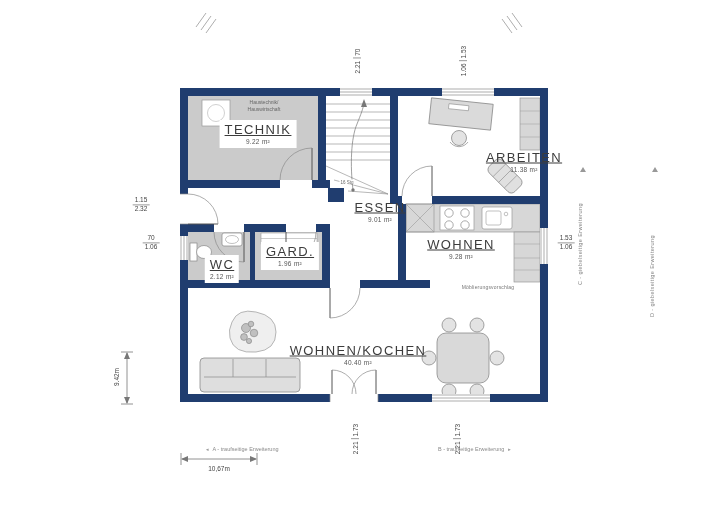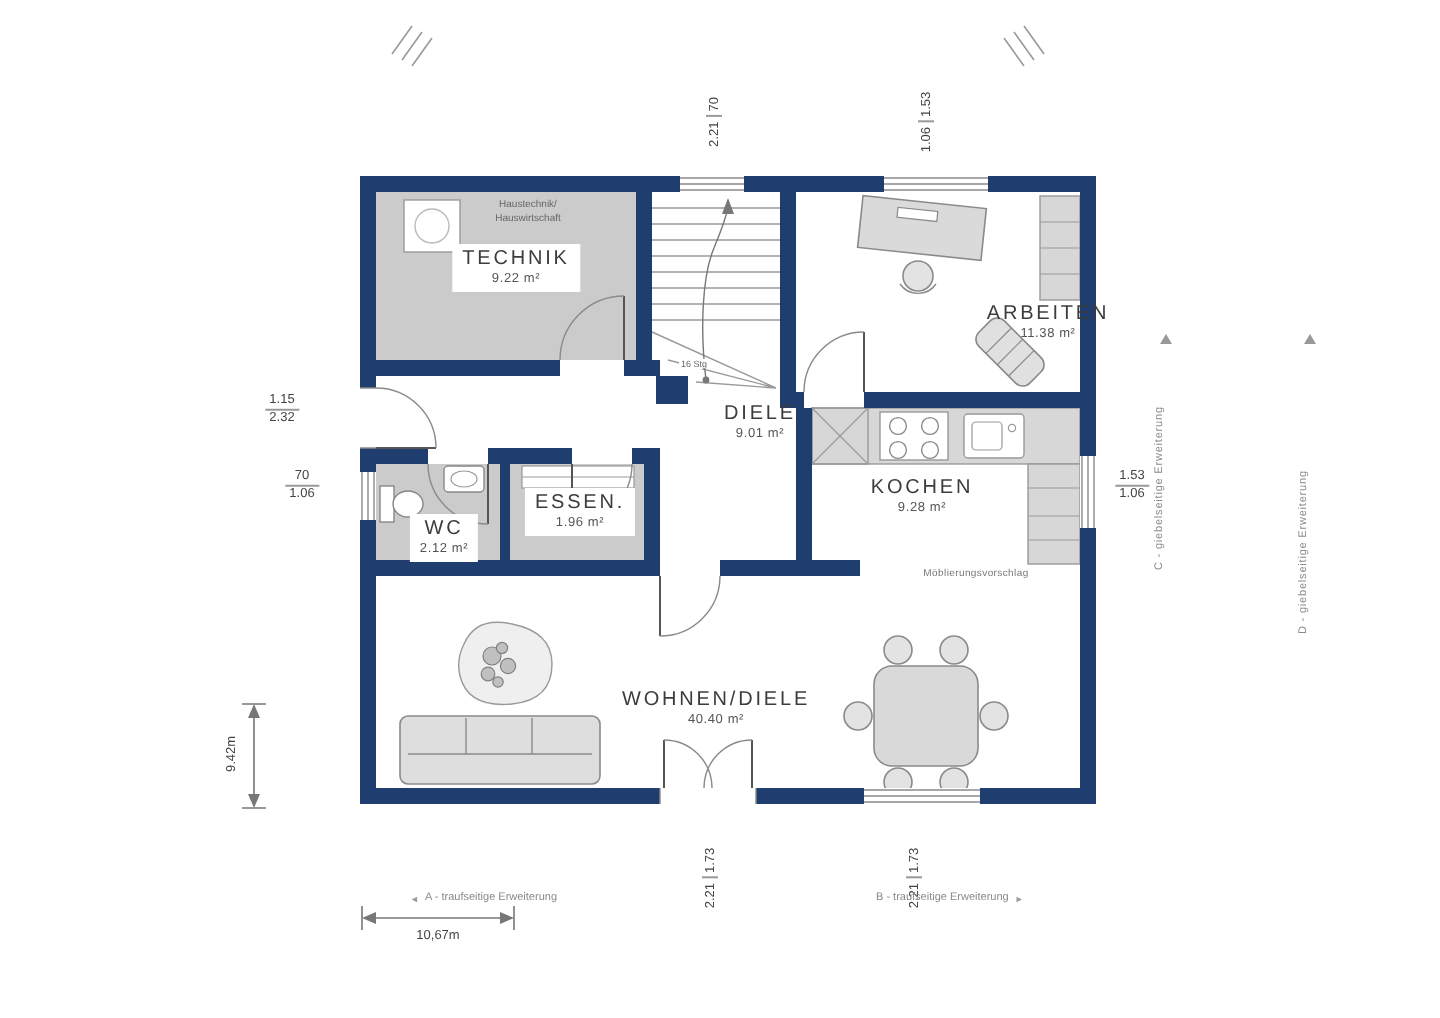--- a/index.html
+++ b/index.html
@@ -1,20 +1,20 @@
 <!DOCTYPE html>
 <html><head>
 <meta charset="utf-8">
 <style>
   html,body{margin:0;padding:0;background:#fff;}
   .canvas{position:relative;width:720px;height:509px;background:#fff;overflow:hidden;
           font-family:"Liberation Sans", sans-serif;}
   .canvas svg{position:absolute;left:0;top:0;}
   .lbl{position:absolute;transform:translate(-50%,-50%);text-align:center;color:#3c3c3c;white-space:nowrap;}
-  .room-name{font-size:10px;letter-spacing:1.4px;}
+  .room-name{font-size:13px;letter-spacing:1.4px;text-decoration:underline;}
   .room-area{font-size:6.5px;color:#555;letter-spacing:.3px;margin-top:1px;}
   .chip{background:#fff;padding:2px 5px 3px;}
   .tiny{font-size:5px;color:#666;line-height:1.35;}
   .dim-rot{position:absolute;display:flex;align-items:center;transform:translate(-50%,-50%) rotate(-90deg);
            white-space:nowrap;font-size:6.5px;color:#444;}
   .dim-rot .sep{width:1px;height:8px;background:#999;margin:0 2px;}
   .dim-frac{position:absolute;transform:translate(-50%,-50%);text-align:center;font-size:6.5px;color:#444;}
   .dim-frac span{display:block;line-height:1.25;padding:0 2px;}
   .dim-frac .fw{border-bottom:0.7px solid #999;}
   .dim-total-v{position:absolute;transform:translate(-50%,-50%) rotate(-90deg);font-size:6.5px;color:#444;white-space:nowrap;}
@@ -236,41 +236,41 @@
   <div class="room-name">TECHNIK</div>
   <div class="room-area">9.22 m²</div>
 </div>
 
 <div class="lbl chip" style="left:222px;top:269px;">
   <div class="room-name">WC</div>
   <div class="room-area">2.12 m²</div>
 </div>
 
 <div class="lbl chip" style="left:290px;top:256px;">
-  <div class="room-name">ESSEN.</div>
+  <div class="room-name">GARD.</div>
   <div class="room-area">1.96 m²</div>
 </div>
 
 <div class="lbl" style="left:380px;top:211px;">
-  <div class="room-name">DIELE</div>
+  <div class="room-name">ESSEN</div>
   <div class="room-area">9.01 m²</div>
 </div>
 
 <div class="lbl" style="left:524px;top:161px;">
   <div class="room-name">ARBEITEN</div>
   <div class="room-area">11.38 m²</div>
 </div>
 
 <div class="lbl" style="left:461px;top:248px;">
-  <div class="room-name">KOCHEN</div>
+  <div class="room-name">WOHNEN</div>
   <div class="room-area">9.28 m²</div>
 </div>
 
 <div class="lbl" style="left:358px;top:354px;">
-  <div class="room-name">WOHNEN/DIELE</div>
+  <div class="room-name">WOHNEN/KOCHEN</div>
   <div class="room-area">40.40 m²</div>
 </div>
 
 <div class="dim-rot" style="left:357px;top:61px;">
   <span>2.21</span>
       <span class="sep"></span>
       <span>70</span>
 </div>
 <div class="dim-rot" style="left:463px;top:61px;">
   <span>1.06</span>

